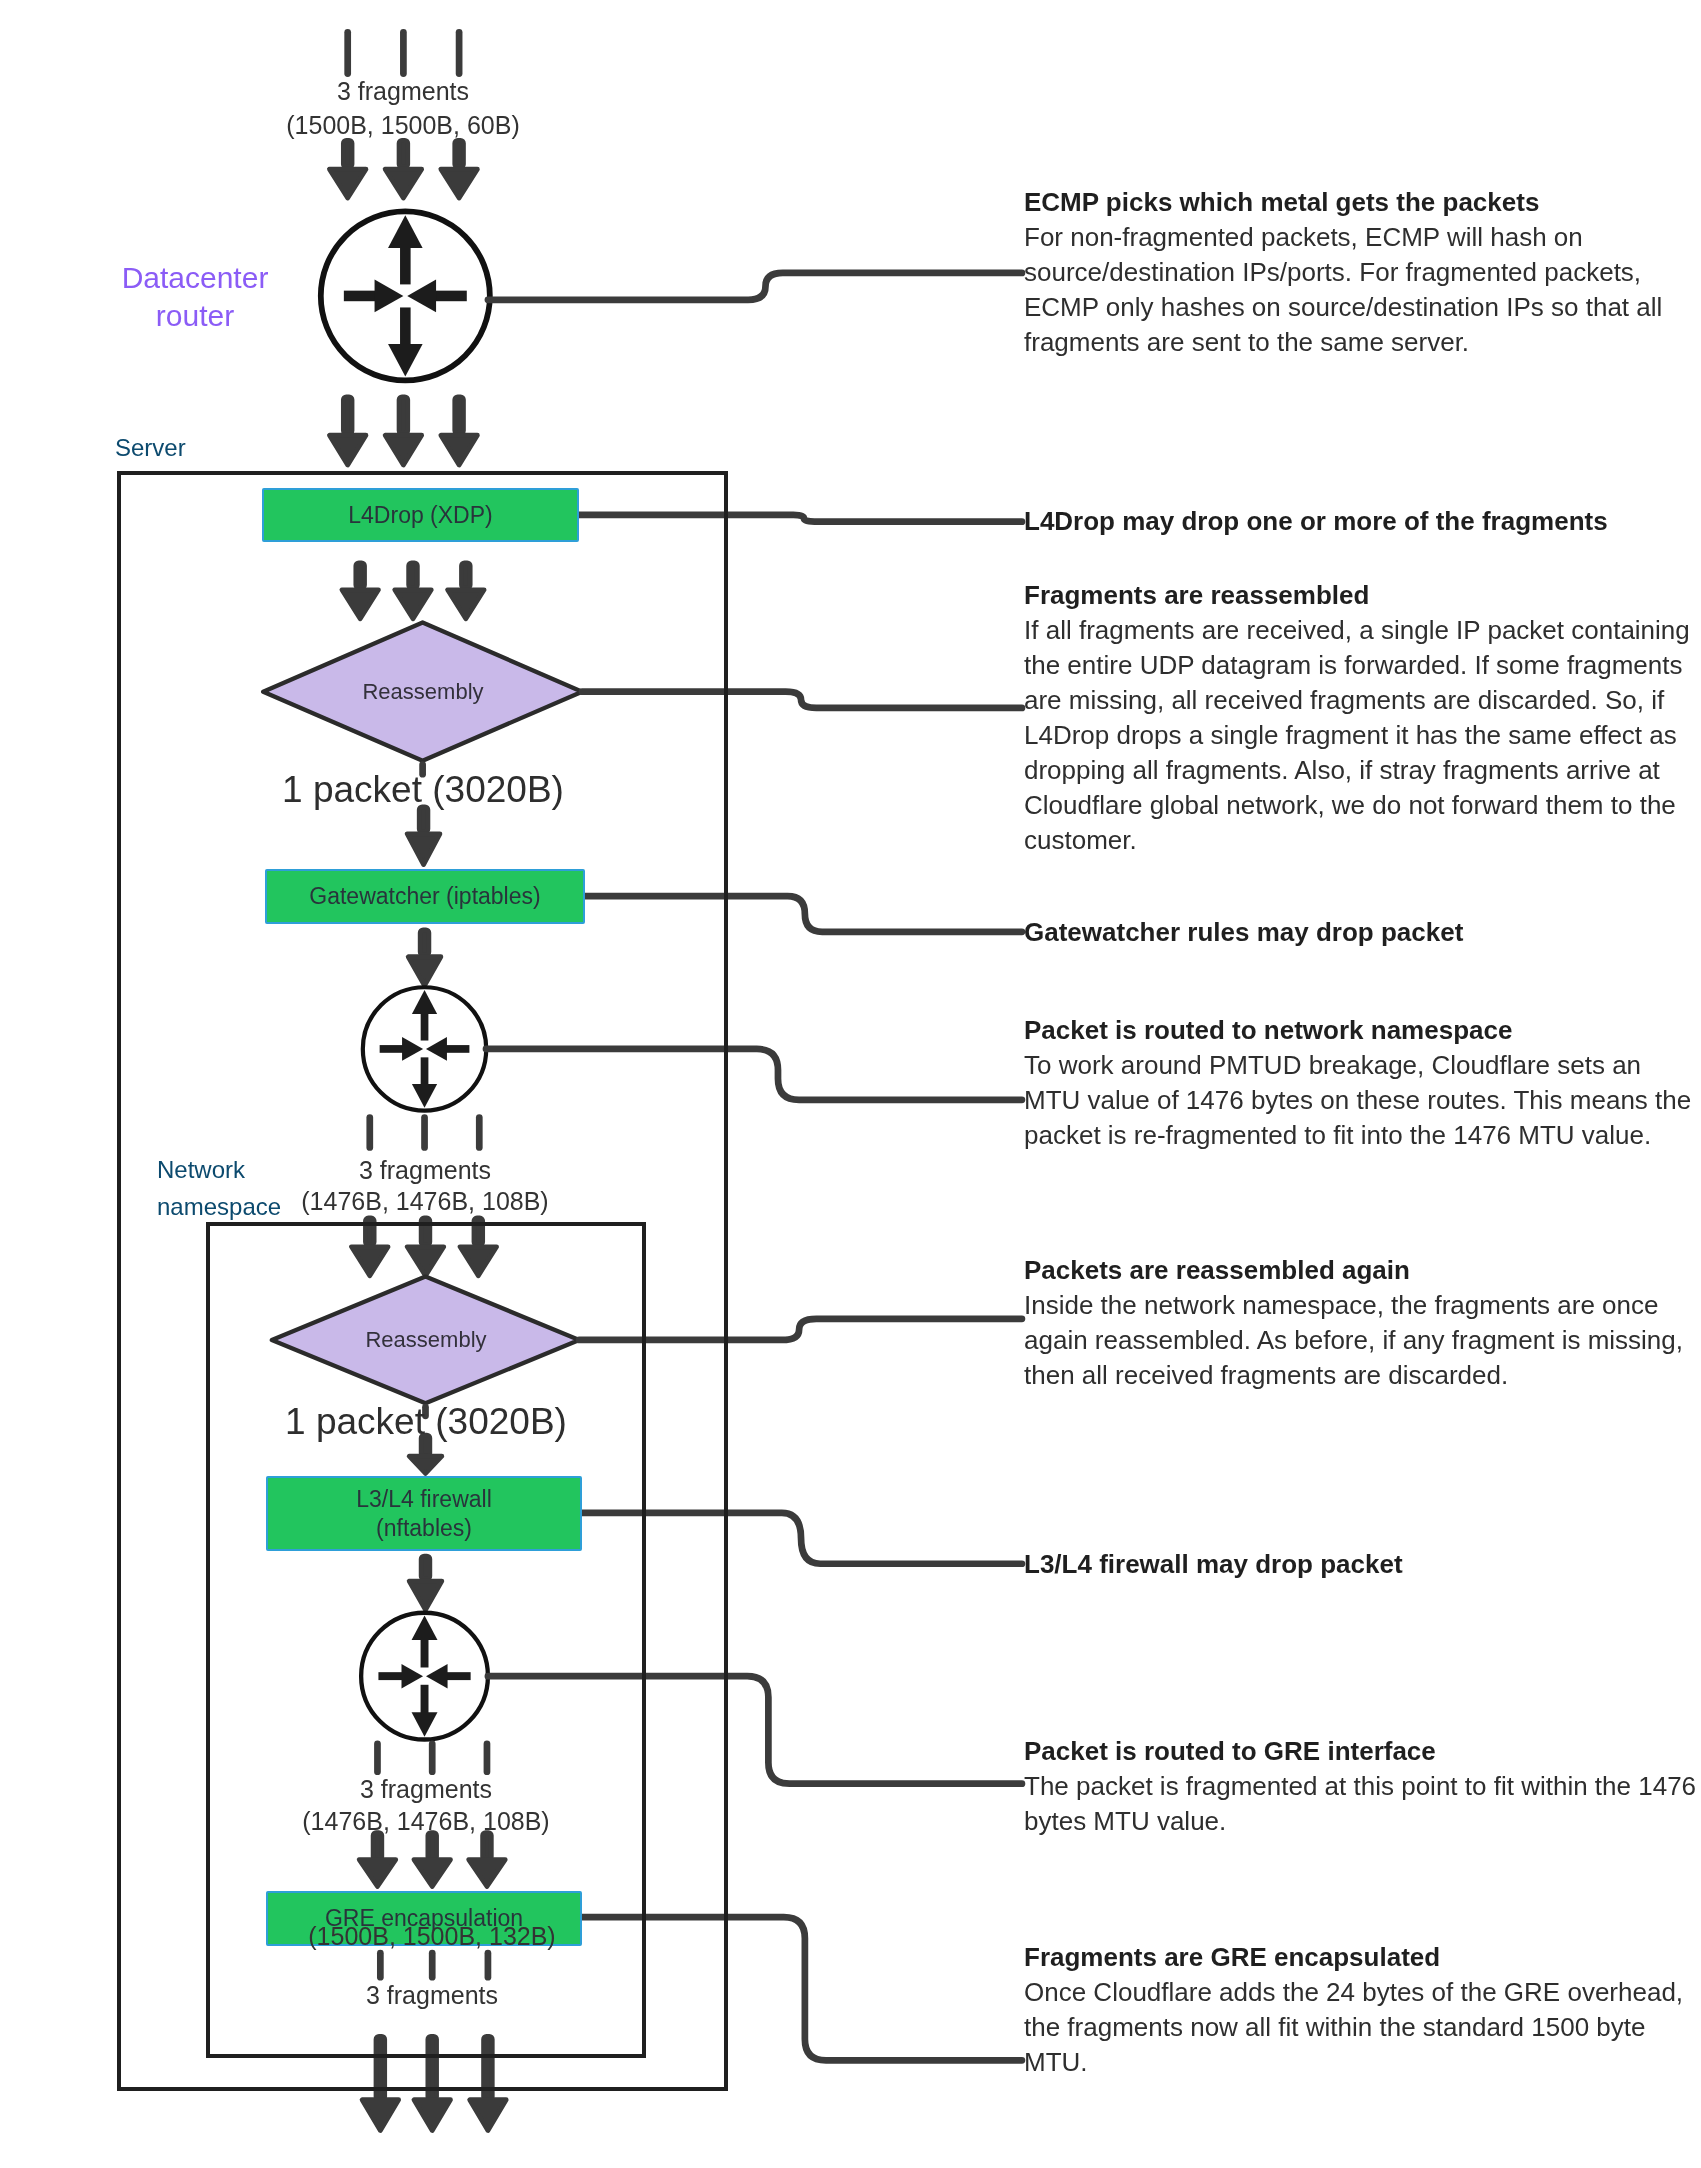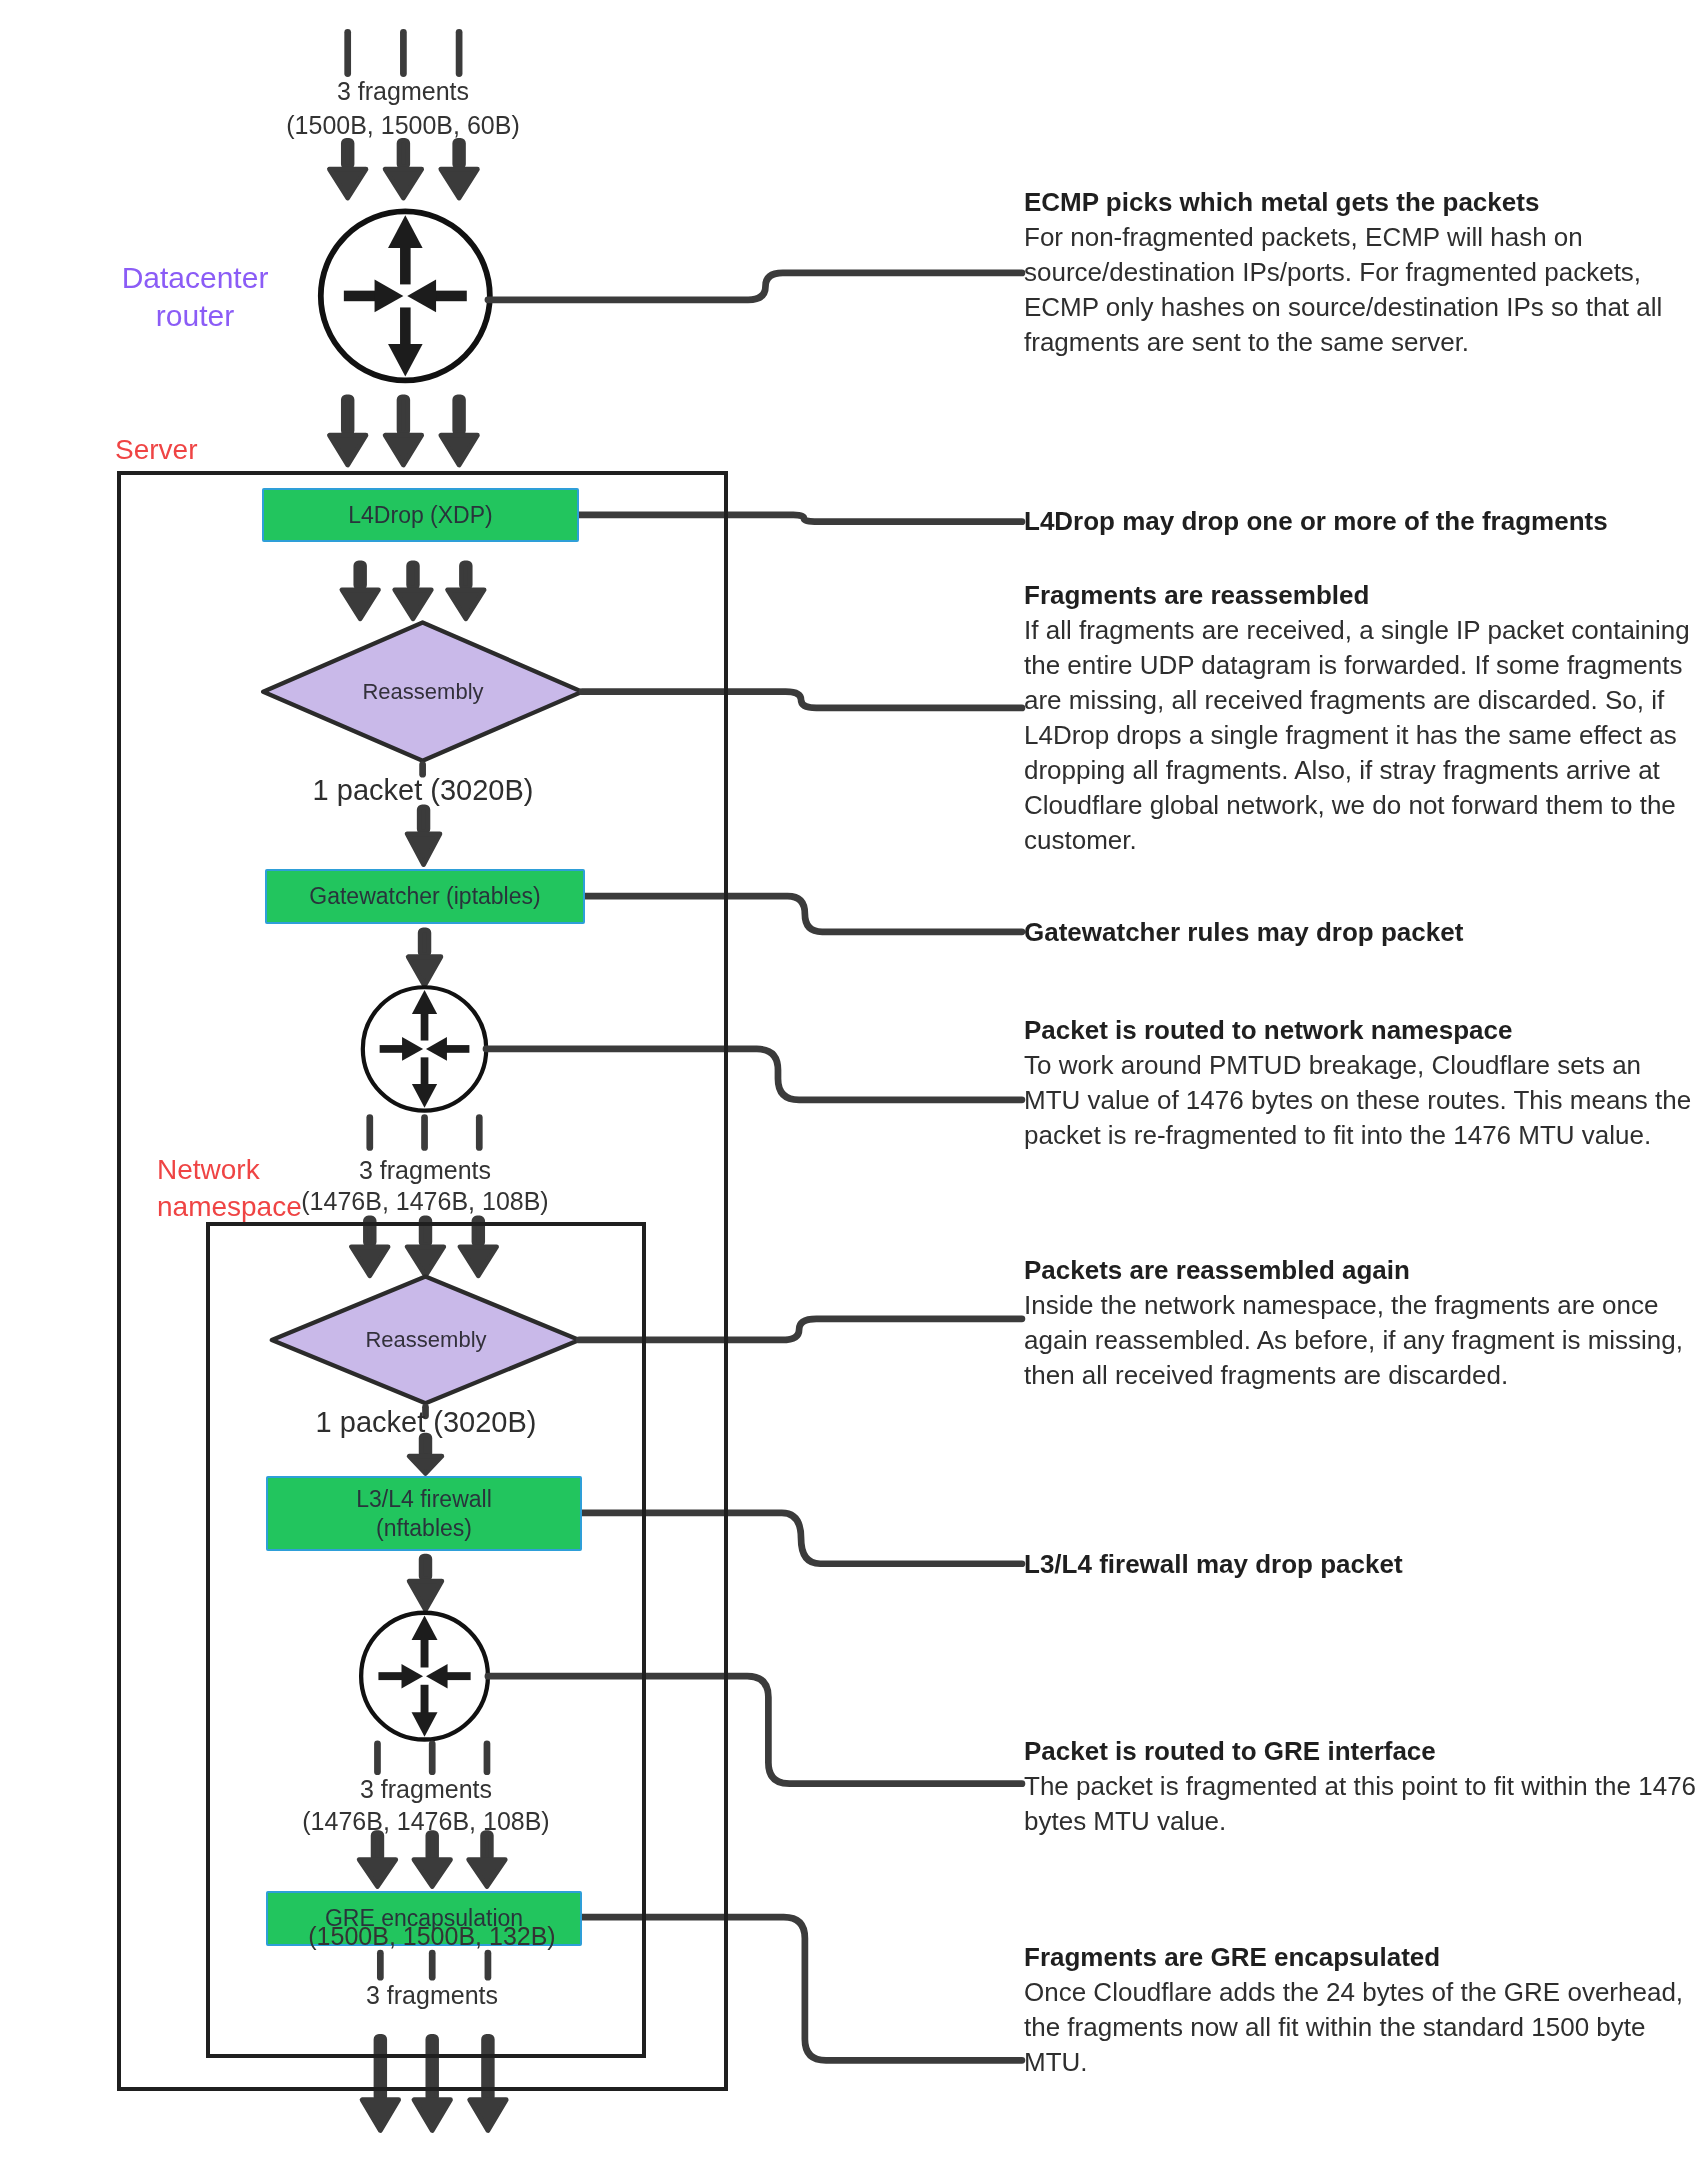--- a/index.html
+++ b/index.html
@@ -1,25 +1,25 @@
 <!DOCTYPE html>
 <html><head>
 <meta charset="utf-8">
 <style>
   html,body{margin:0;padding:0;background:#fff;}
   #canvas{position:relative;width:1701px;height:2168px;background:#ffffff;overflow:hidden;
           font-family:"Liberation Sans", sans-serif;}
   #wires{position:absolute;left:0;top:0;width:1701px;height:2168px;}
   .t{position:absolute;transform:translate(-50%,-50%);white-space:nowrap;color:#333;font-size:25px;}
-  .big{font-size:29px;color:#2e2e2e;}
+  .big{font-size:37px;color:#2e2e2e;}
   .node{position:absolute;display:flex;align-items:center;justify-content:center;flex-direction:column;
         background:#22c55e;border:2.9px solid #2e9fd8;border-radius:1.9px;color:#29343b;
         font-size:23px;line-height:29px;text-align:center;box-sizing:border-box;}
   .frame{position:absolute;border:4.8px solid #1f1f1f;box-sizing:border-box;background:transparent;}
-  .frame-label{position:absolute;color:#ef4444;font-size:28px;}
+  .frame-label{position:absolute;color:#0c4a6e;font-size:24px;}
   .diamond-label{position:absolute;transform:translate(-50%,-50%);color:#33313b;font-size:22px;}
   .side-label{position:absolute;color:#8b5cf6;font-size:30px;line-height:38px;text-align:center;}
   .ann{position:absolute;left:1024px;width:677px;color:#2e2e2e;}
   .ann .ti{font-weight:bold;font-size:26px;line-height:35px;color:#1f1f1f;}
   .ann .bo{font-size:26px;line-height:35px;}
 </style>
 </head>
 <body>
 
 <div id="canvas">

